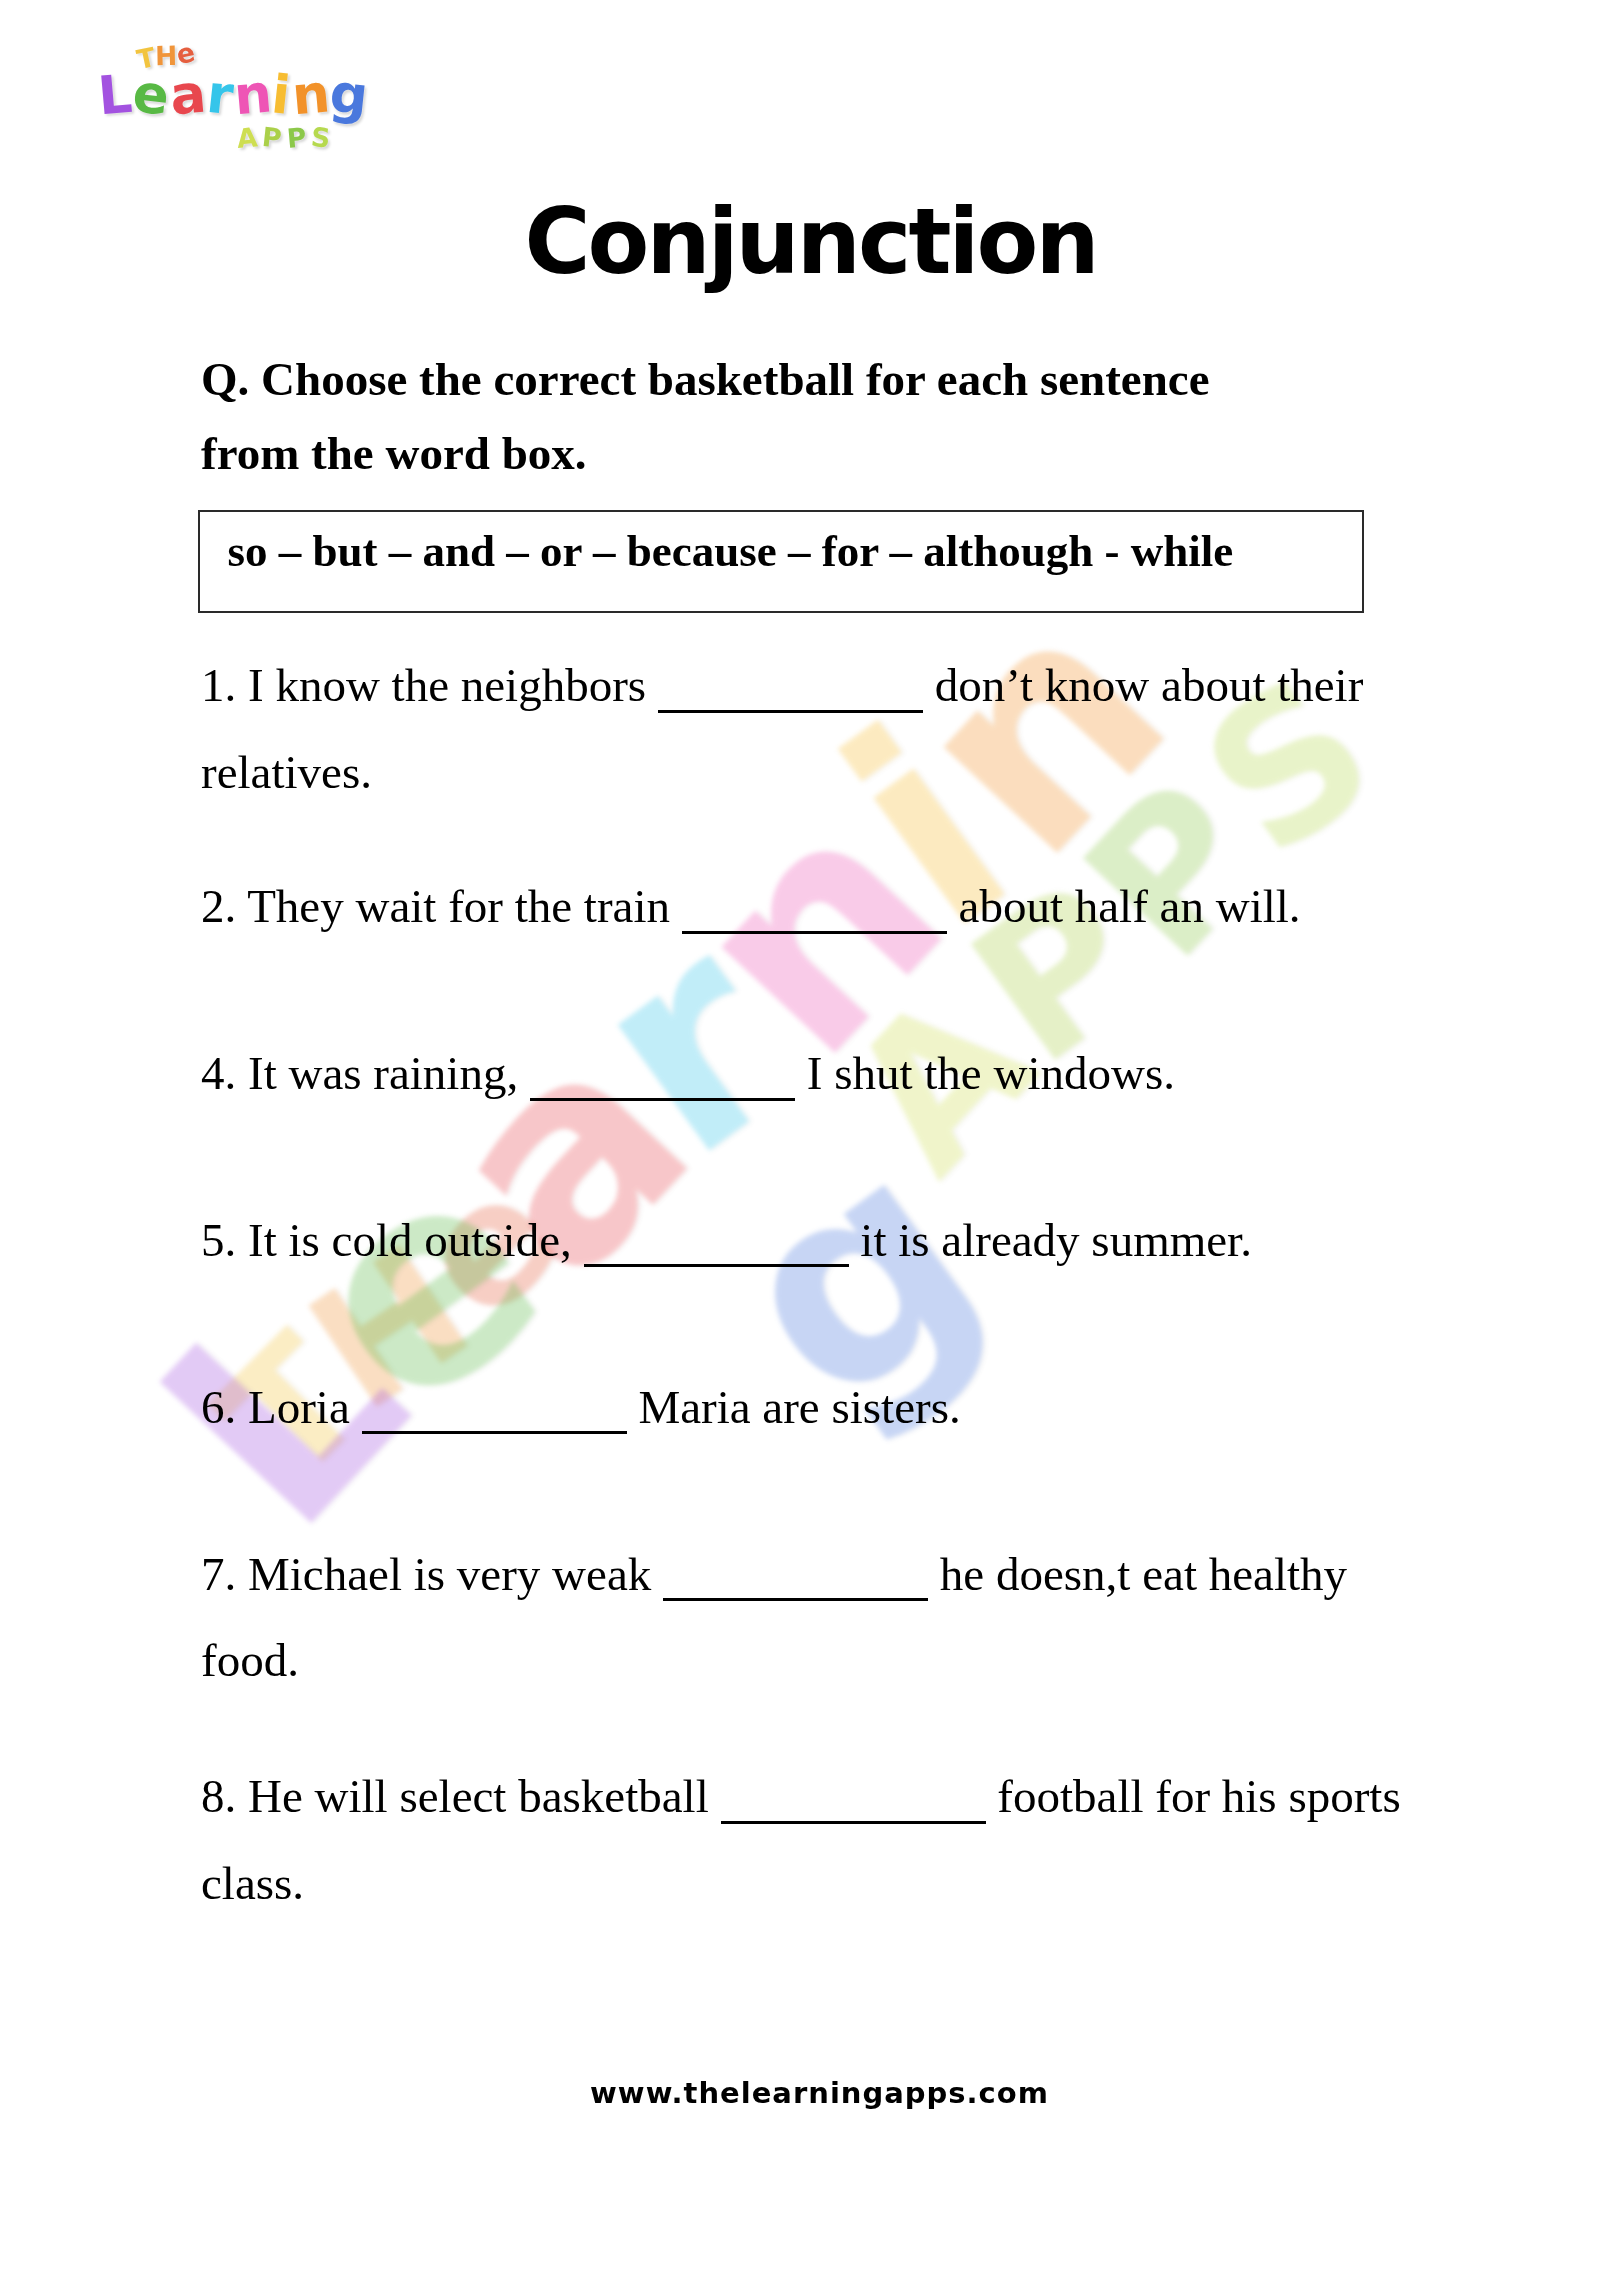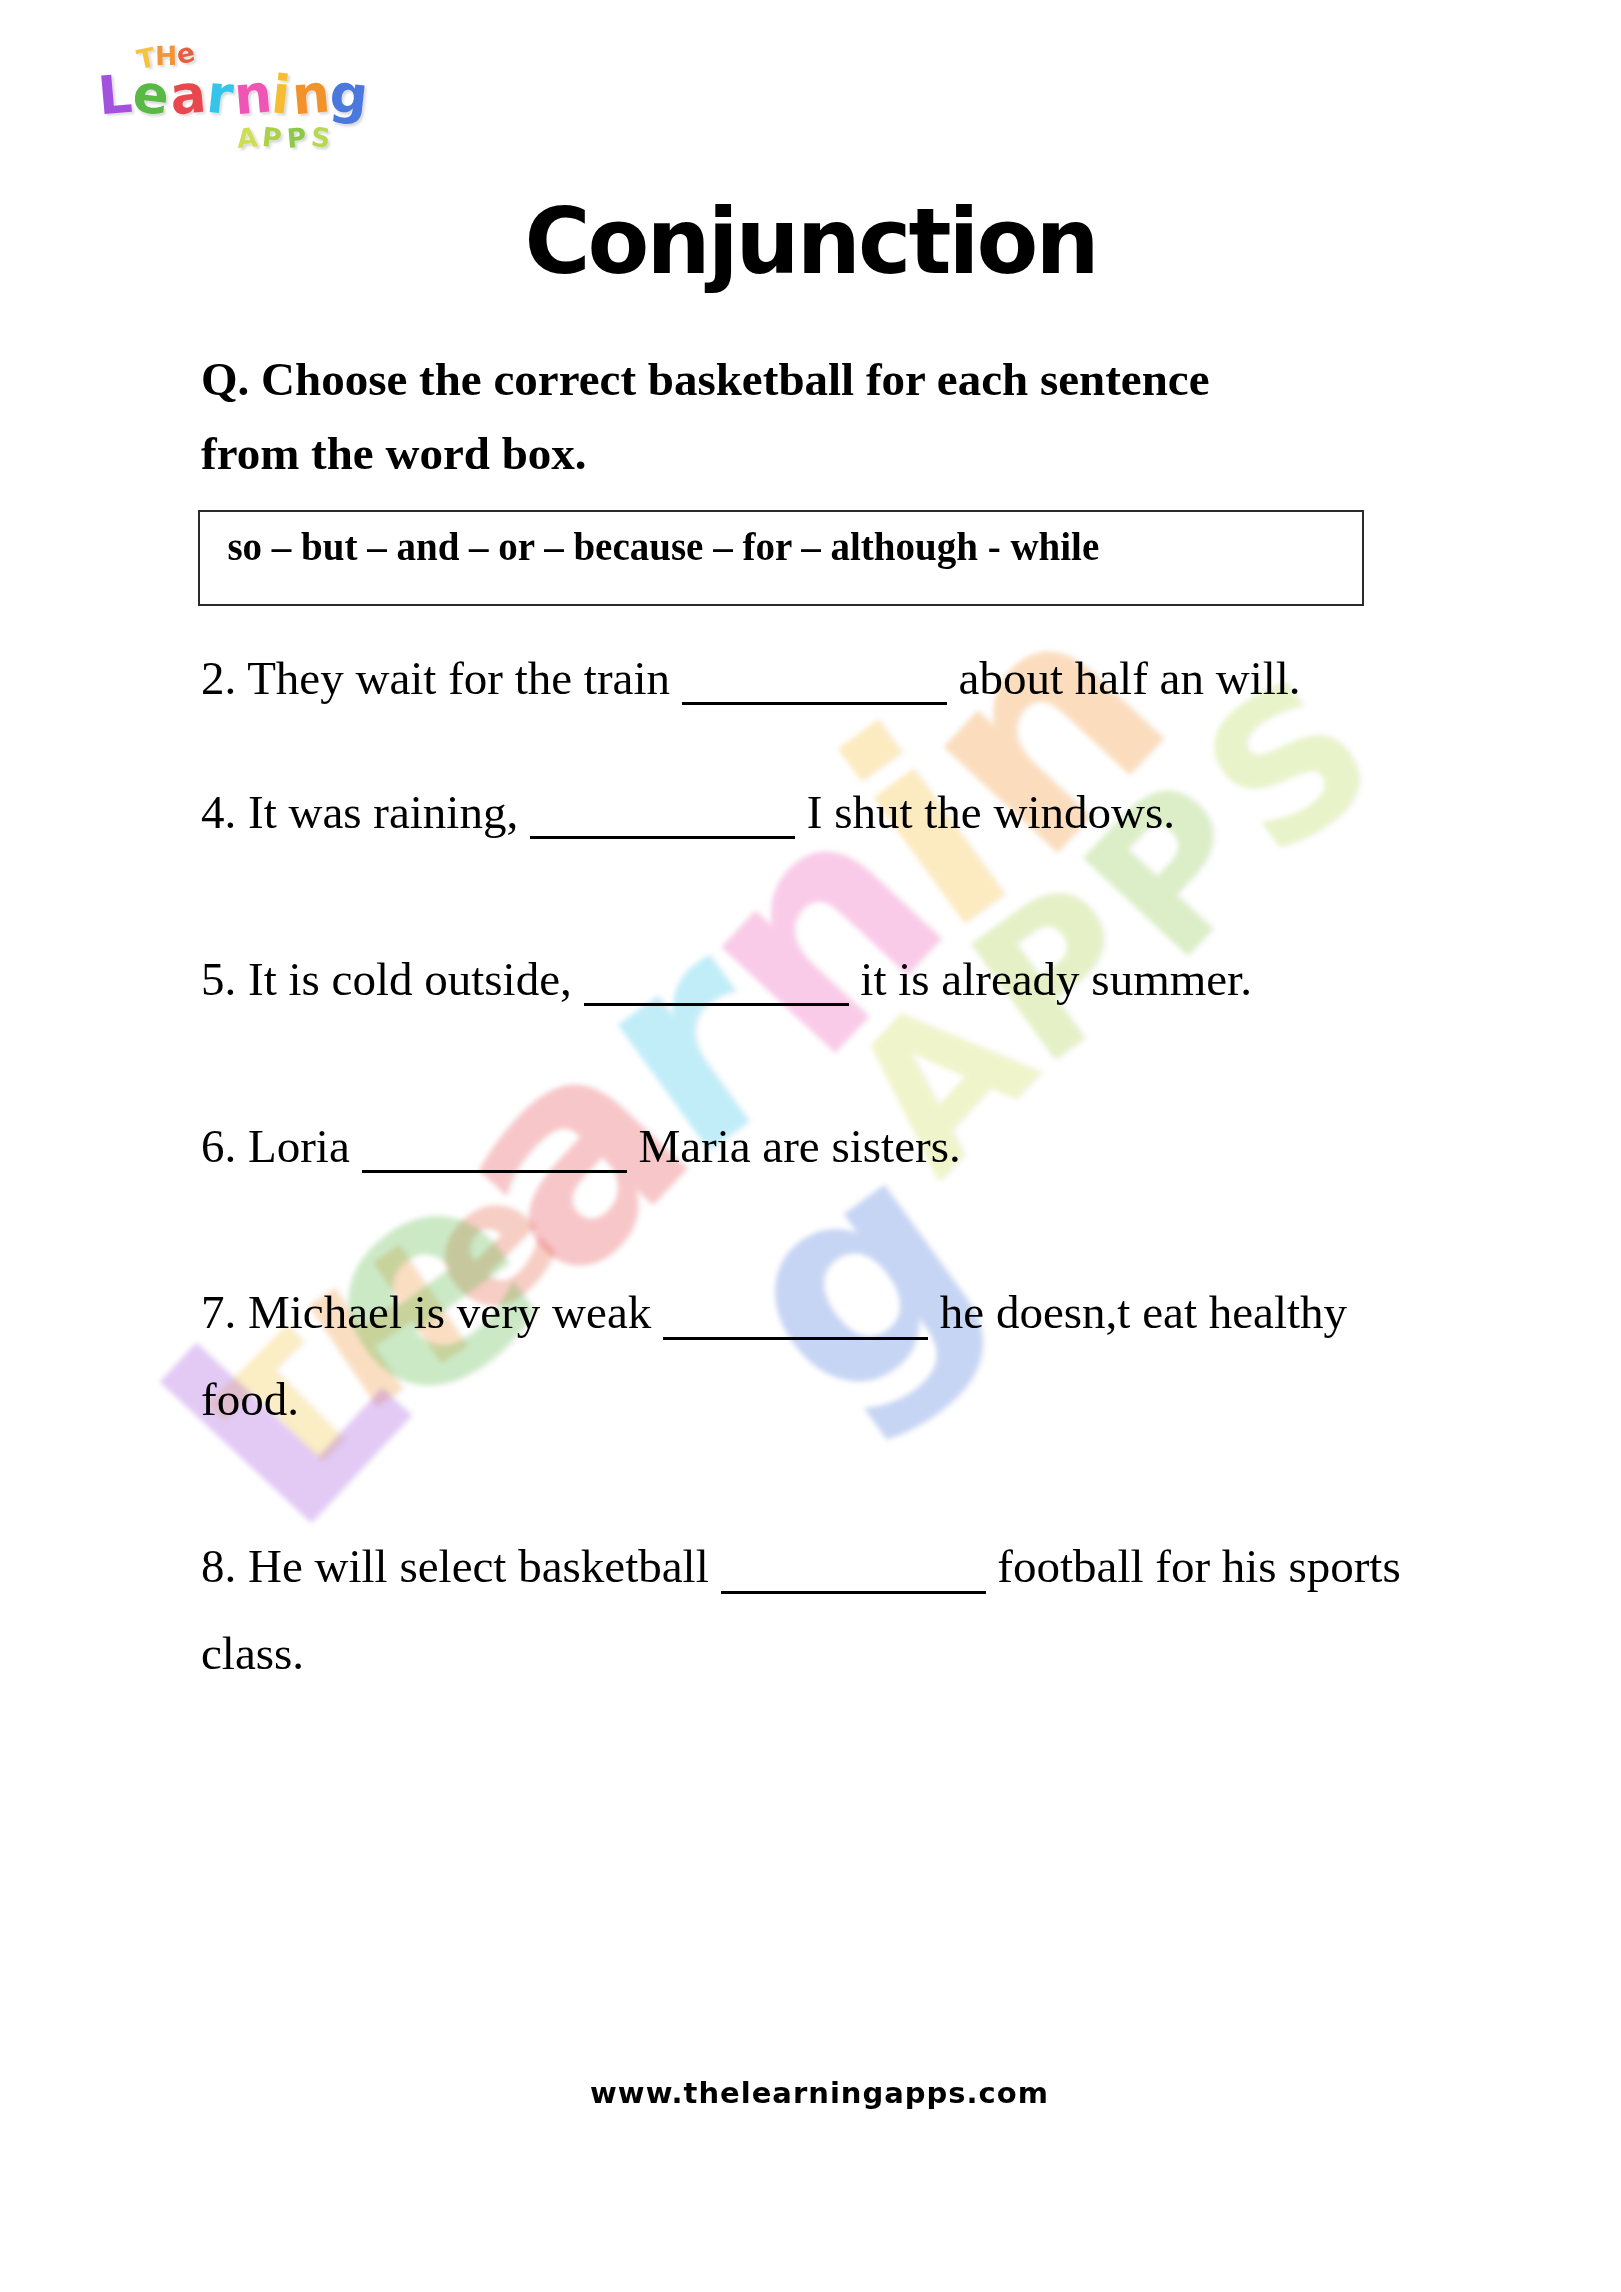--- a/index.html
+++ b/index.html
@@ -35,21 +35,21 @@
   }
   .question{
     margin:51px 176px 0 201px;
     font-weight:bold;font-size:47px;line-height:1.58;
   }
   .wordbox{
     margin:19.6px 0 0 198px;
     width:1166px;box-sizing:border-box;
     border:2px solid #2a2a2a;
     padding:11.8px 0 33px 27.4px;
-    font-weight:bold;font-size:39px;line-height:1.2;
+    font-weight:bold;font-size:45px;line-height:1.2;
     background:rgba(255,255,255,.75);
   }
   .sentences{margin:29px 0 0 201px;width:1245px;font-size:47px;line-height:1.85;}
   .sentence{margin:0 0 80px 0;}
   .sentence:nth-child(1){margin-bottom:47px;}
   .sentence:nth-child(6){margin-bottom:49px;}
   .sentence:nth-child(7){margin-bottom:9.8px;}
   .sentence:nth-child(8){margin-bottom:0;}
   .blank{
     display:inline-block;width:265px;height:1em;
@@ -84,20 +84,21 @@
     <div class="question">
       <div>Q. Choose the correct basketball for each sentence</div>
       <div>from the word box.</div>
     </div>
 
     <div class="wordbox">
       <span>so – but – and – or – because – for – although - while</span>
     </div>
 
     <div class="sentences">
+        <p class="sentence"><span>1. </span><span>I know the neighbors</span><span class="blank"></span><span>don’t know about their relatives.</span></p>
         <p class="sentence"><span>2. </span><span>They wait for the train</span><span class="blank"></span><span>about half an will.</span></p>
         <p class="sentence"><span>4. </span><span>It was raining,</span><span class="blank"></span><span>I shut the windows.</span></p>
         <p class="sentence"><span>5. </span><span>It is cold outside,</span><span class="blank"></span><span>it is already summer.</span></p>
         <p class="sentence"><span>6. </span><span>Loria</span><span class="blank"></span><span>Maria are sisters.</span></p>
         <p class="sentence"><span>7. </span><span>Michael is very weak</span><span class="blank"></span><span>he doesn,t eat healthy food.</span></p>
         <p class="sentence"><span>8. </span><span>He will select basketball</span><span class="blank"></span><span>football for his sports class.</span></p>
       </div>
   </div>
 
   <div class="footer">www.thelearningapps.com</div>

